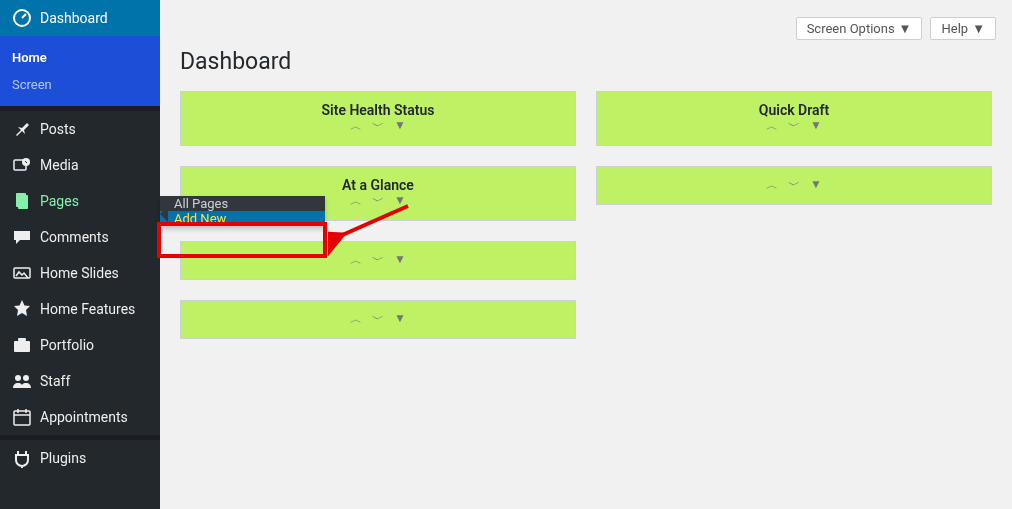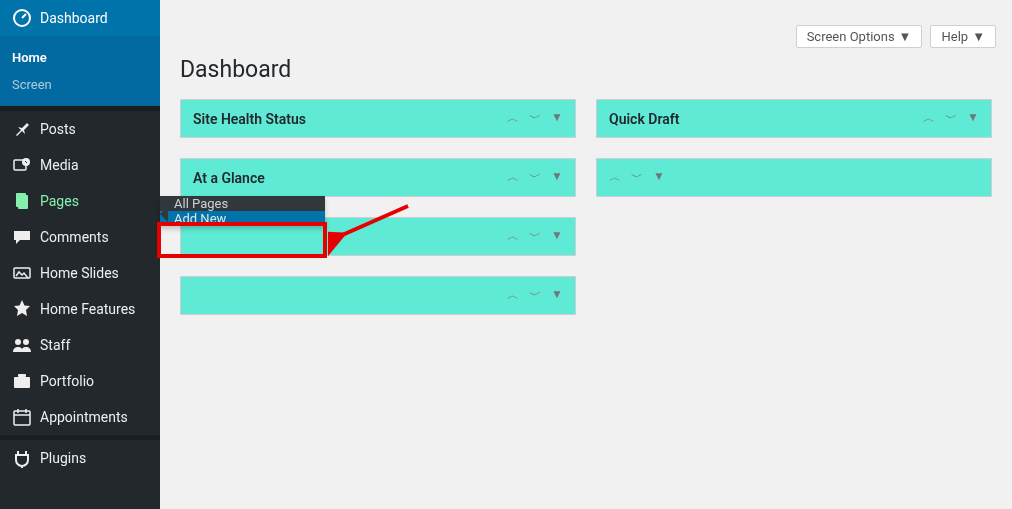--- a/index.html
+++ b/index.html
@@ -2,38 +2,38 @@
 <html><head>
 <meta charset="utf-8">
 <style>
 * { margin: 0; padding: 0; box-sizing: border-box; font-family: -apple-system, BlinkMacSystemFont, "Segoe UI", Roboto, sans-serif; }
 body { background: #f1f1f1; width: 1012px; height: 509px; overflow: hidden; position: relative; }
 .sidebar { position: absolute; left: 0; top: 0; width: 160px; height: 509px; background: #23282d; color: #eee; font-size: 14px; }
 .side-item { display: flex; align-items: center; padding: 8px 12px; cursor: pointer; }
 .side-item .icon { width: 20px; height: 20px; margin-right: 8px; display: flex; align-items: center; justify-content: center; }
 .side-item.current { background: #0073aa; color: #fff; position: relative; }
 .side-item.current::after { content: ""; position: absolute; right: -8px; top: 50%; margin-top: -8px; border: 8px solid transparent; border-right-color: #f1f1f1; }
-.side-sub { background: #0369a1; padding: 8px 0; }
+.side-sub { background: #1d4ed8; padding: 8px 0; }
 .side-sub-item { padding: 6px 12px; font-size: 13px; color: rgba(240,245,250,0.7); cursor: pointer; }
 .side-sub-item.current { font-weight: 600; color: #fff; }
 .side-gap { height: 5px; background: #1a1e23; }
 .side-item.highlight { color: #86efac; }
 .flyout { position: absolute; left: 160px; top: 196px; width: 165px; background: #32373c; font-size: 13px; box-shadow: 0 3px 5px rgba(0,0,0,.2); }
 .flyout::before { content: ""; position: absolute; left: -8px; top: 10px; border: 8px solid transparent; border-right-color: #32373c; }
 .flyout-item { padding: 0 14px; color: rgba(240,245,250,0.8); cursor: pointer; }
-.flyout-item.hov { background: #0073aa; color: #e5e5e5; }
+.flyout-item.hov { background: #0073aa; color: #fde047; }
 .flyout-highlight { position: absolute; left: 157px; top: 222px; width: 170px; height: 36px; border: 4px solid #e60000; pointer-events: none; }
 .arrow-annot { position: absolute; left: 328px; top: 196px; pointer-events: none; }
-.main { margin-left: 160px; padding: 17px 20px; }
+.main { margin-left: 160px; padding: 9px 20px; }
 .toprow { display: flex; justify-content: flex-end; gap: 8px; padding: 8px 0 0; margin-right: -4px; }
 .topbtn { background: #fff; border: 1px solid #ccd0d4; color: #555; font-size: 13px; padding: 3px 10px; border-radius: 2px; cursor: pointer; display: flex; align-items: center; gap: 4px; }
 h1.page-title { font-size: 23px; font-weight: 400; color: #23282d; padding: 8px 0 16px; }
 .cols { display: flex; gap: 20px; }
 .col { flex: 1; display: flex; flex-direction: column; gap: 20px; }
-.panel { background: #5eead4; border: 1px solid #ccd0d4; display: flex; align-items: center; justify-content: space-between; padding: 10px 12px; }
+.panel { background: #bef264; border: 1px solid #ccd0d4; display: flex; align-items: center; justify-content: space-between; padding: 10px 12px; flex-direction: column; }
 .panel-title { font-size: 14px; font-weight: 600; color: #23282d; }
 .panel-ctrl { display: flex; gap: 10px; color: #72777c; }
 .ctrl { cursor: pointer; font-size: 12px; }
 svg { display: block; }
 </style>
 </head>
 <body>
 
 <div class="sidebar">
   <div class="side-item current">
@@ -99,35 +99,35 @@
     <span class="icon">
         <svg width="20" height="20" viewBox="0 0 20 20" fill="currentColor">
           <path d="M10 1l2.5 5.5L18 7l-4 4 1 6-5-3-5 3 1-6-4-4 5.5-.5z"></path>
         </svg>
       </span>
     <span>Home Features</span>
   </div>
   <div class="side-item">
     <span class="icon">
         <svg width="20" height="20" viewBox="0 0 20 20" fill="currentColor">
+          <rect x="2" y="6" width="16" height="11" rx="1"></rect>
+          <rect x="6" y="3" width="8" height="3" rx="1"></rect>
+        </svg>
+      </span>
+    <span>Portfolio</span>
+  </div>
+  <div class="side-item">
+    <span class="icon">
+        <svg width="20" height="20" viewBox="0 0 20 20" fill="currentColor">
           <circle cx="6" cy="7" r="3"></circle>
           <circle cx="14" cy="7" r="3"></circle>
           <path d="M1 17c0-3 2-5 5-5s5 2 5 5M9 17c0-3 2-5 5-5s5 2 5 5"></path>
         </svg>
       </span>
     <span>Staff</span>
-  </div>
-  <div class="side-item">
-    <span class="icon">
-        <svg width="20" height="20" viewBox="0 0 20 20" fill="currentColor">
-          <rect x="2" y="6" width="16" height="11" rx="1"></rect>
-          <rect x="6" y="3" width="8" height="3" rx="1"></rect>
-        </svg>
-      </span>
-    <span>Portfolio</span>
   </div>
   <div class="side-item">
     <span class="icon">
         <svg width="20" height="20" viewBox="0 0 20 20" fill="currentColor">
           <rect x="2" y="4" width="16" height="14" rx="1" fill="none" stroke="currentColor" stroke-width="1.5"></rect>
           <path d="M2 8h16M6 2v4M14 2v4" stroke="currentColor" stroke-width="1.5"></path>
         </svg>
       </span>
     <span>Appointments</span>
   </div>

